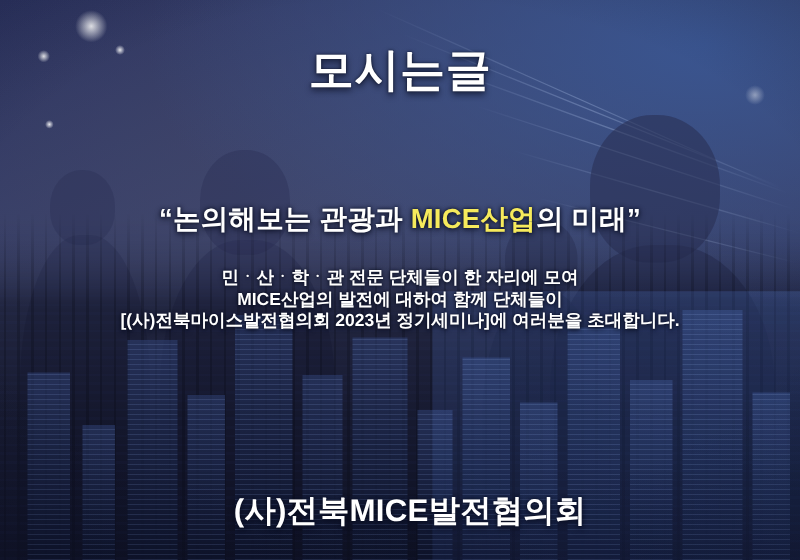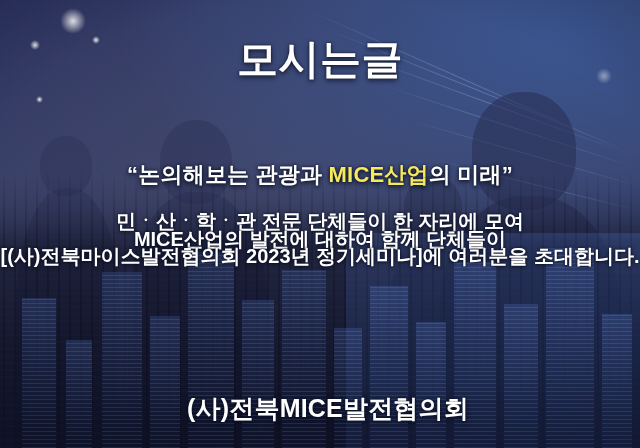--- a/index.html
+++ b/index.html
@@ -56,32 +56,32 @@
   }
   .bluewash{position:absolute;right:0;bottom:0;width:46%;height:48%;
     background:linear-gradient(200deg,rgba(46,78,150,.45),rgba(30,52,110,.25));mix-blend-mode:screen;opacity:.7;}
   .vignette{position:absolute;inset:0;
     background:radial-gradient(120% 100% at 50% 45%, rgba(0,0,0,0) 45%, rgba(10,14,34,.55) 100%);}
 
   
   .content{position:absolute;inset:0;}
   .title{
     position:absolute;top:32px;left:0;right:0;text-align:center;
-    color:#ffffff;font-size:41px;font-weight:bold;letter-spacing:.5px;
+    color:#ffffff;font-size:36px;font-weight:bold;letter-spacing:.5px;
     text-shadow:0 2px 5px rgba(8,12,30,.75),0 0 2px rgba(8,12,30,.9);
   }
   .headline{
     position:absolute;top:160px;left:0;right:0;text-align:center;
     color:#ffffff;font-size:22px;font-weight:bold;letter-spacing:.2px;
     text-shadow:0 2px 5px rgba(8,12,30,.85),0 0 3px rgba(8,12,30,.9);
   }
   .headline .hl{color:#f6ea5c;}
   .body{
     position:absolute;top:213px;left:0;right:0;text-align:center;
-    color:#ffffff;font-size:20px;font-weight:bold;line-height:17.6px;
+    color:#ffffff;font-size:14px;font-weight:bold;line-height:17.6px;
     text-shadow:0 1px 4px rgba(8,12,30,.9),0 0 2px rgba(8,12,30,.95);
   }
   .body div{white-space:nowrap;}
   .date{
     position:absolute;top:368px;left:0;right:0;text-align:center;
     color:#ffffff;font-size:16px;font-weight:bold;letter-spacing:.3px;
     text-shadow:0 2px 5px rgba(8,12,30,.85);
   }
   .org{
     position:absolute;top:392px;left:0;right:0;text-align:center;

